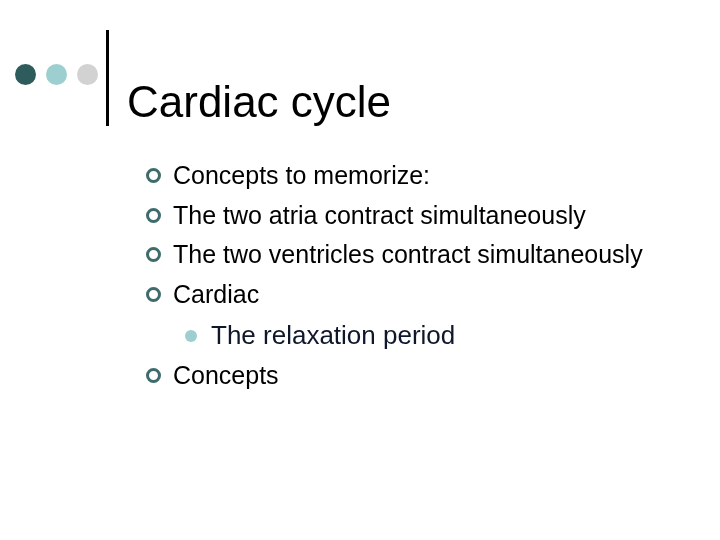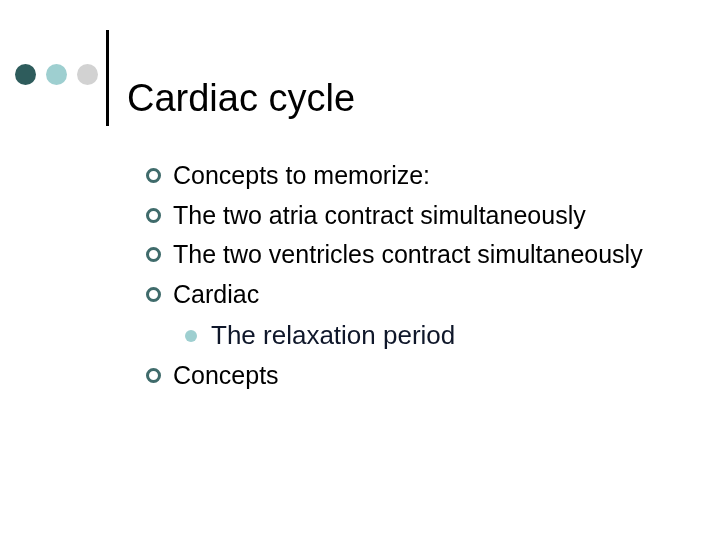--- a/index.html
+++ b/index.html
@@ -58,21 +58,21 @@
     width: 3px;
     height: 96px;
     background: #000000;
   }
 
   #page-title {
     position: absolute;
     left: 127px;
     top: 50px;
     width: 560px;
-    font-size: 38px;
+    font-size: 44px;
     line-height: 46px;
     font-weight: 400;
     letter-spacing: 0px;
     color: #000000;
     white-space: nowrap;
   }
 
   
   #body-block {
     position: absolute;

